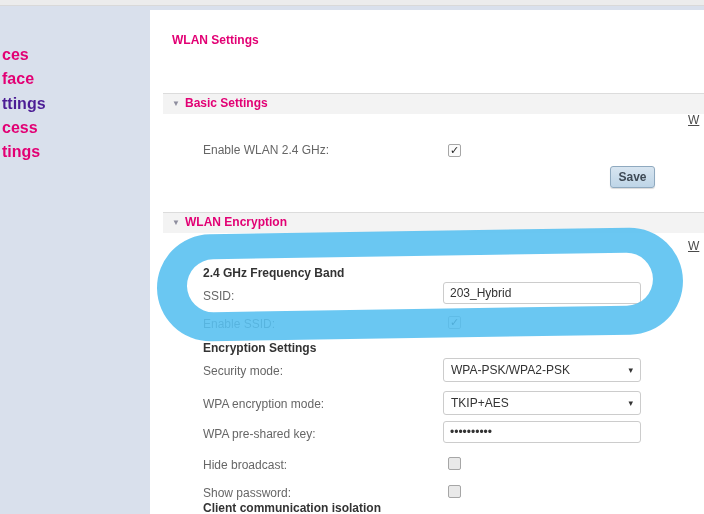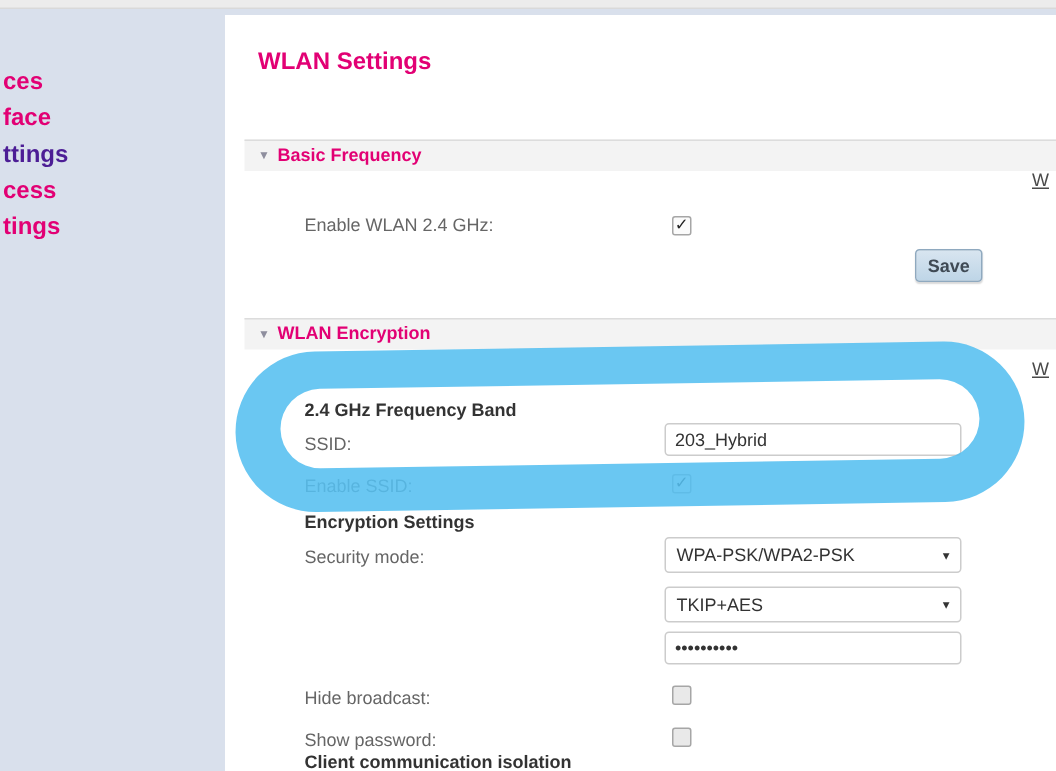--- a/index.html
+++ b/index.html
@@ -7,21 +7,21 @@
   .frame{position:relative;width:704px;height:514px;overflow:hidden;background:#fff;}
 
   .top-strip{position:absolute;left:0;top:0;width:704px;height:5px;background:#ececec;border-bottom:1px solid #d9d9d9;}
   .page-bg{position:absolute;left:0;top:6px;width:704px;height:508px;background:#d9e0ec;}
   .card{position:absolute;left:150px;top:10px;width:554px;height:504px;background:#ffffff;}
 
   .abs{position:absolute;}
   .nav-item{position:absolute;left:2px;font-size:16px;font-weight:bold;color:#e20074;cursor:pointer;white-space:nowrap;}
   .nav-item.disabled{color:#4c1d95;cursor:default;}
 
-  .page-title{font-size:16px;font-weight:bold;color:#e20074;}
+  .page-title{font-size:12px;font-weight:bold;color:#e20074;}
   .desc{font-size:12px;color:#555;}
 
   .band{position:absolute;left:163px;right:0;height:20px;background:#f3f3f3;border-top:1px solid #dcdcdc;}
   .tri{position:absolute;font-size:8px;color:#8e8e9e;}
   .band-title{position:absolute;font-size:12px;font-weight:bold;color:#e20074;line-height:20px;}
 
   .help-link{position:absolute;font-size:12px;color:#4a4a4a;text-decoration:underline;cursor:pointer;}
 
   .lbl{position:absolute;font-size:12px;color:#666;white-space:nowrap;}
   .subhead{position:absolute;font-size:12px;font-weight:bold;color:#333;white-space:nowrap;}
@@ -58,21 +58,21 @@
     <div class="nav-item" style="top:119px;">cess</div>
     <div class="nav-item" style="top:143px;text-align:right;">tings</div>
   </div>
 
   <div class="card"></div>
 
   <div class="abs page-title" style="left:172px;top:33px;">WLAN Settings</div>
 
   <div class="band" style="top:93px;"></div>
   <span class="tri" style="left:172px;top:99px;">▼</span>
-  <span class="band-title" style="left:185px;top:93px;">Basic Frequency</span>
+  <span class="band-title" style="left:185px;top:93px;">Basic Settings</span>
   <a class="help-link" style="left:688px;top:113px;">W</a>
 
   <div class="lbl" style="left:203px;top:143px;">Enable WLAN 2.4 GHz:</div>
   <span class="cb checked" style="left:448px;top:144px;"><span>✓</span></span>
 
   <button class="save-btn">Save</button>
 
   <div class="band" style="top:212px;"></div>
   <span class="tri" style="left:172px;top:218px;">▼</span>
   <span class="band-title" style="left:185px;top:212px;">WLAN Encryption</span>
@@ -94,25 +94,27 @@
   </svg>
 
   <div class="subhead" style="left:203px;top:341px;">Encryption Settings</div>
 
   <div class="lbl" style="left:203px;top:364px;">Security mode:</div>
   <div class="sel" style="left:443px;top:358px;">
     <span>WPA-PSK/WPA2-PSK</span>
     <span class="arrow">▾</span>
   </div>
 
+  <div class="lbl" style="left:203px;top:397px;">WPA encryption mode:</div>
   <div class="sel" style="left:443px;top:391px;">
     <span>TKIP+AES</span>
     <span class="arrow">▾</span>
   </div>
 
+  <div class="lbl" style="left:203px;top:427px;">WPA pre-shared key:</div>
   <input class="tf" style="left: 443px; top: 421px;" type="text" value="••••••••••">
 
   <div class="lbl" style="left:203px;top:458px;">Hide broadcast:</div>
   <span class="cb" style="left:448px;top:457px;"></span>
 
   <div class="lbl" style="left:203px;top:486px;">Show password:</div>
   <span class="cb" style="left:448px;top:485px;"></span>
 
   <div class="subhead" style="left:203px;top:501px;">Client communication isolation</div>
 

